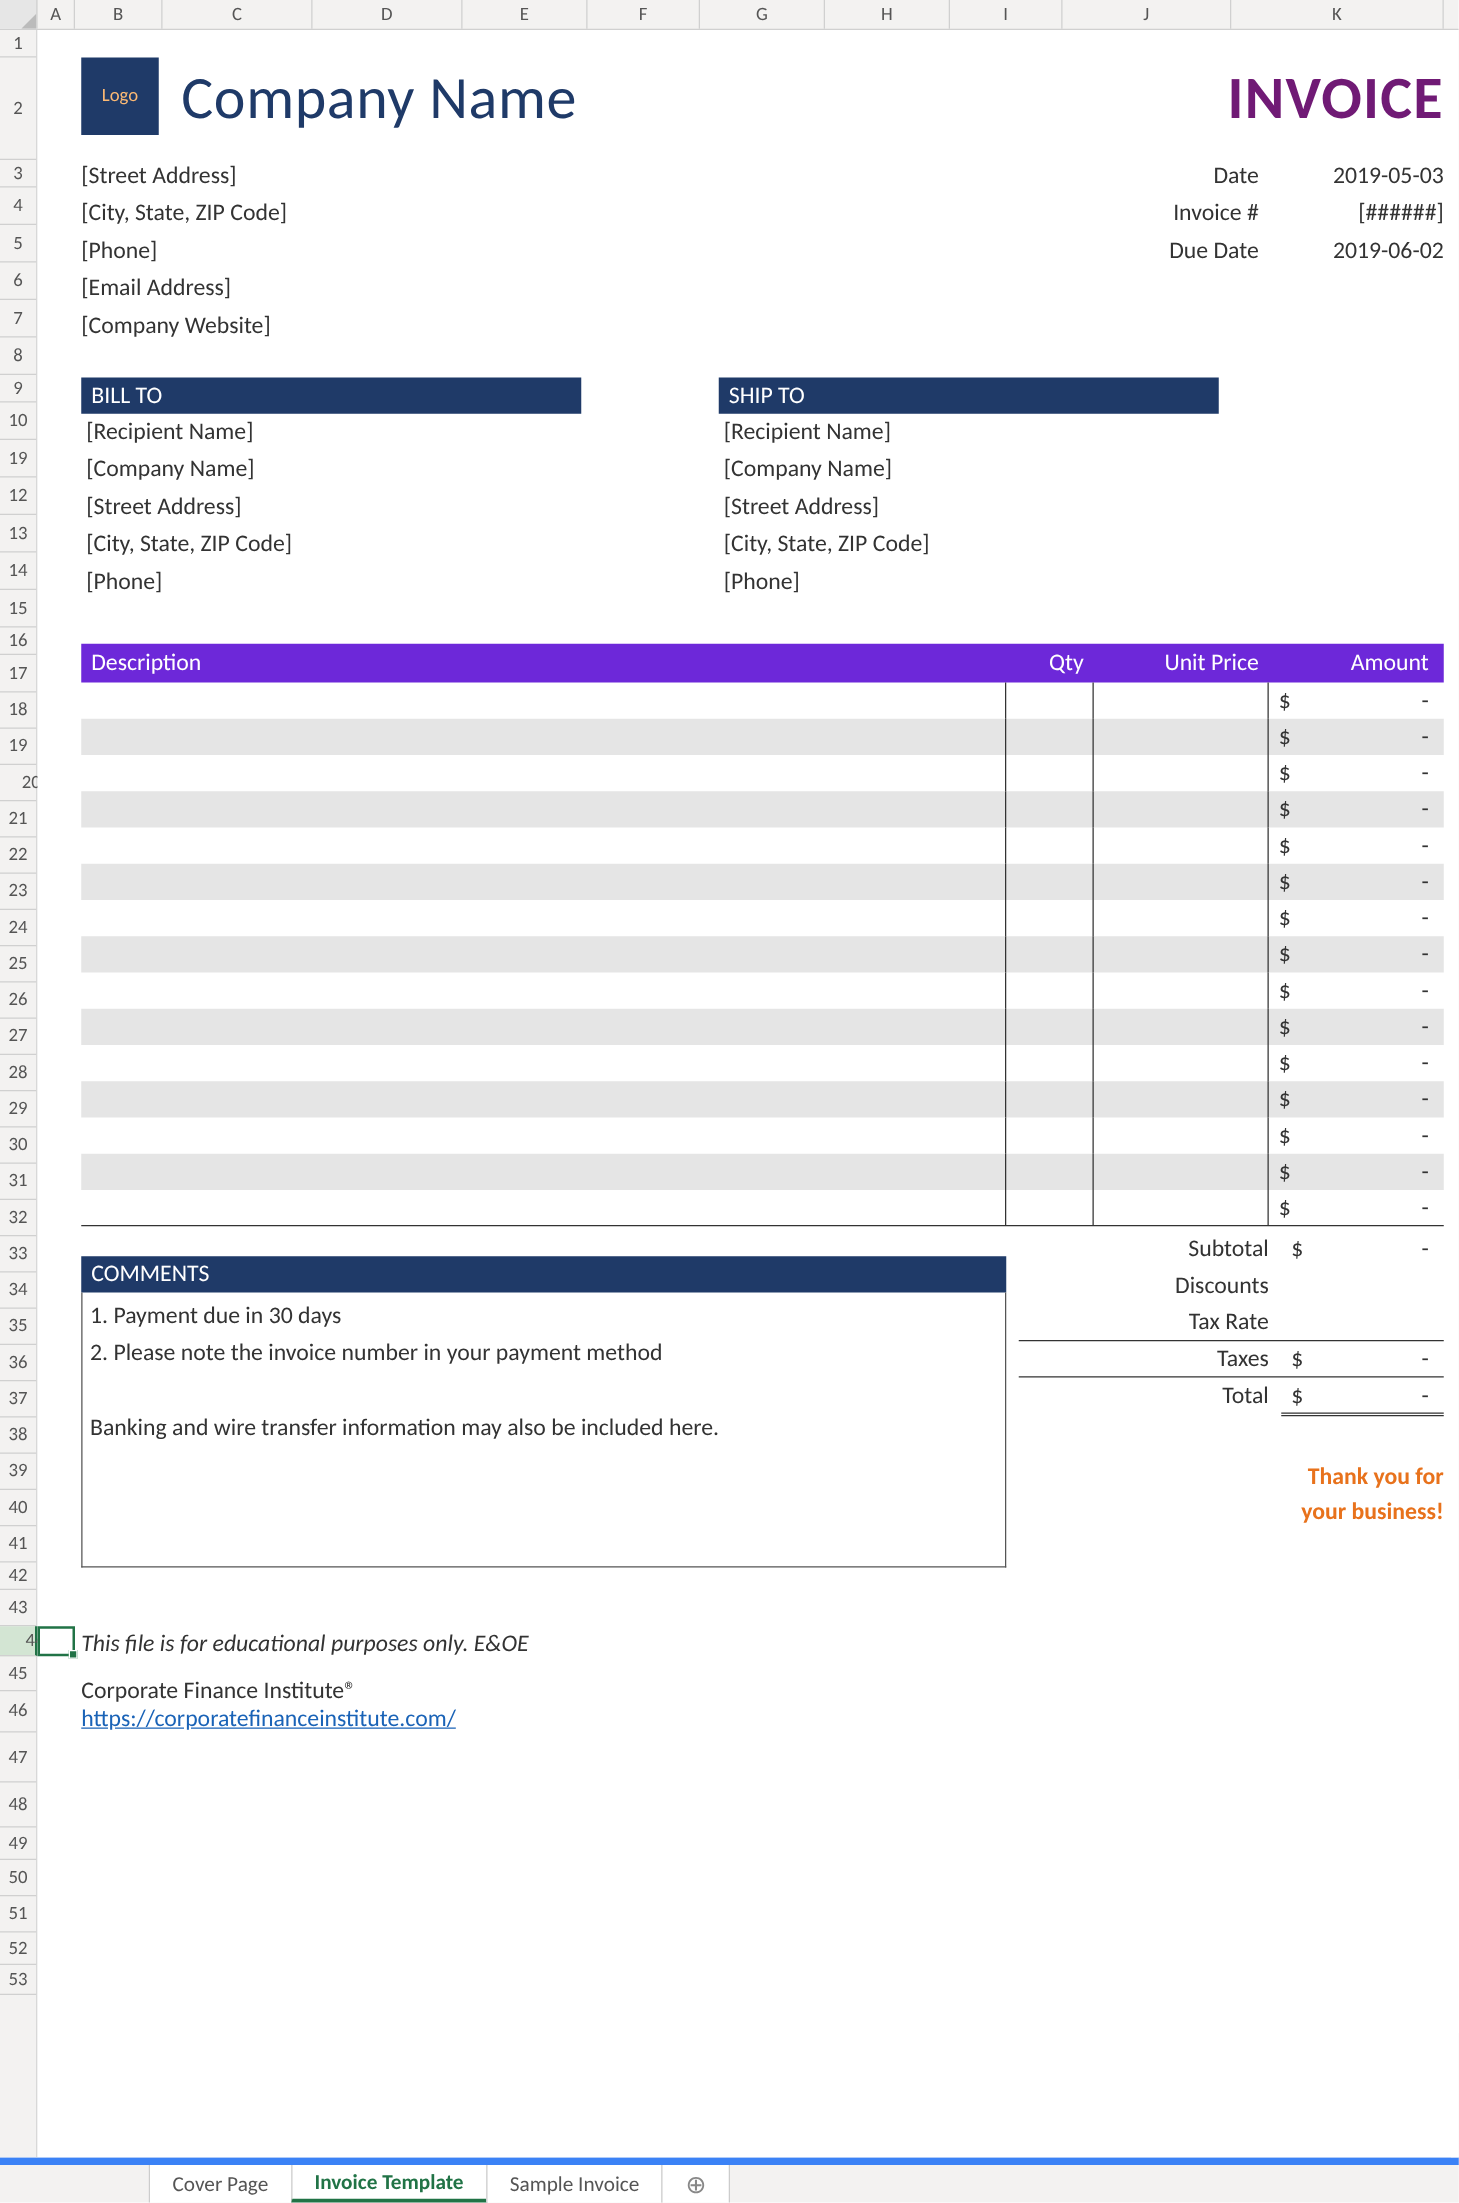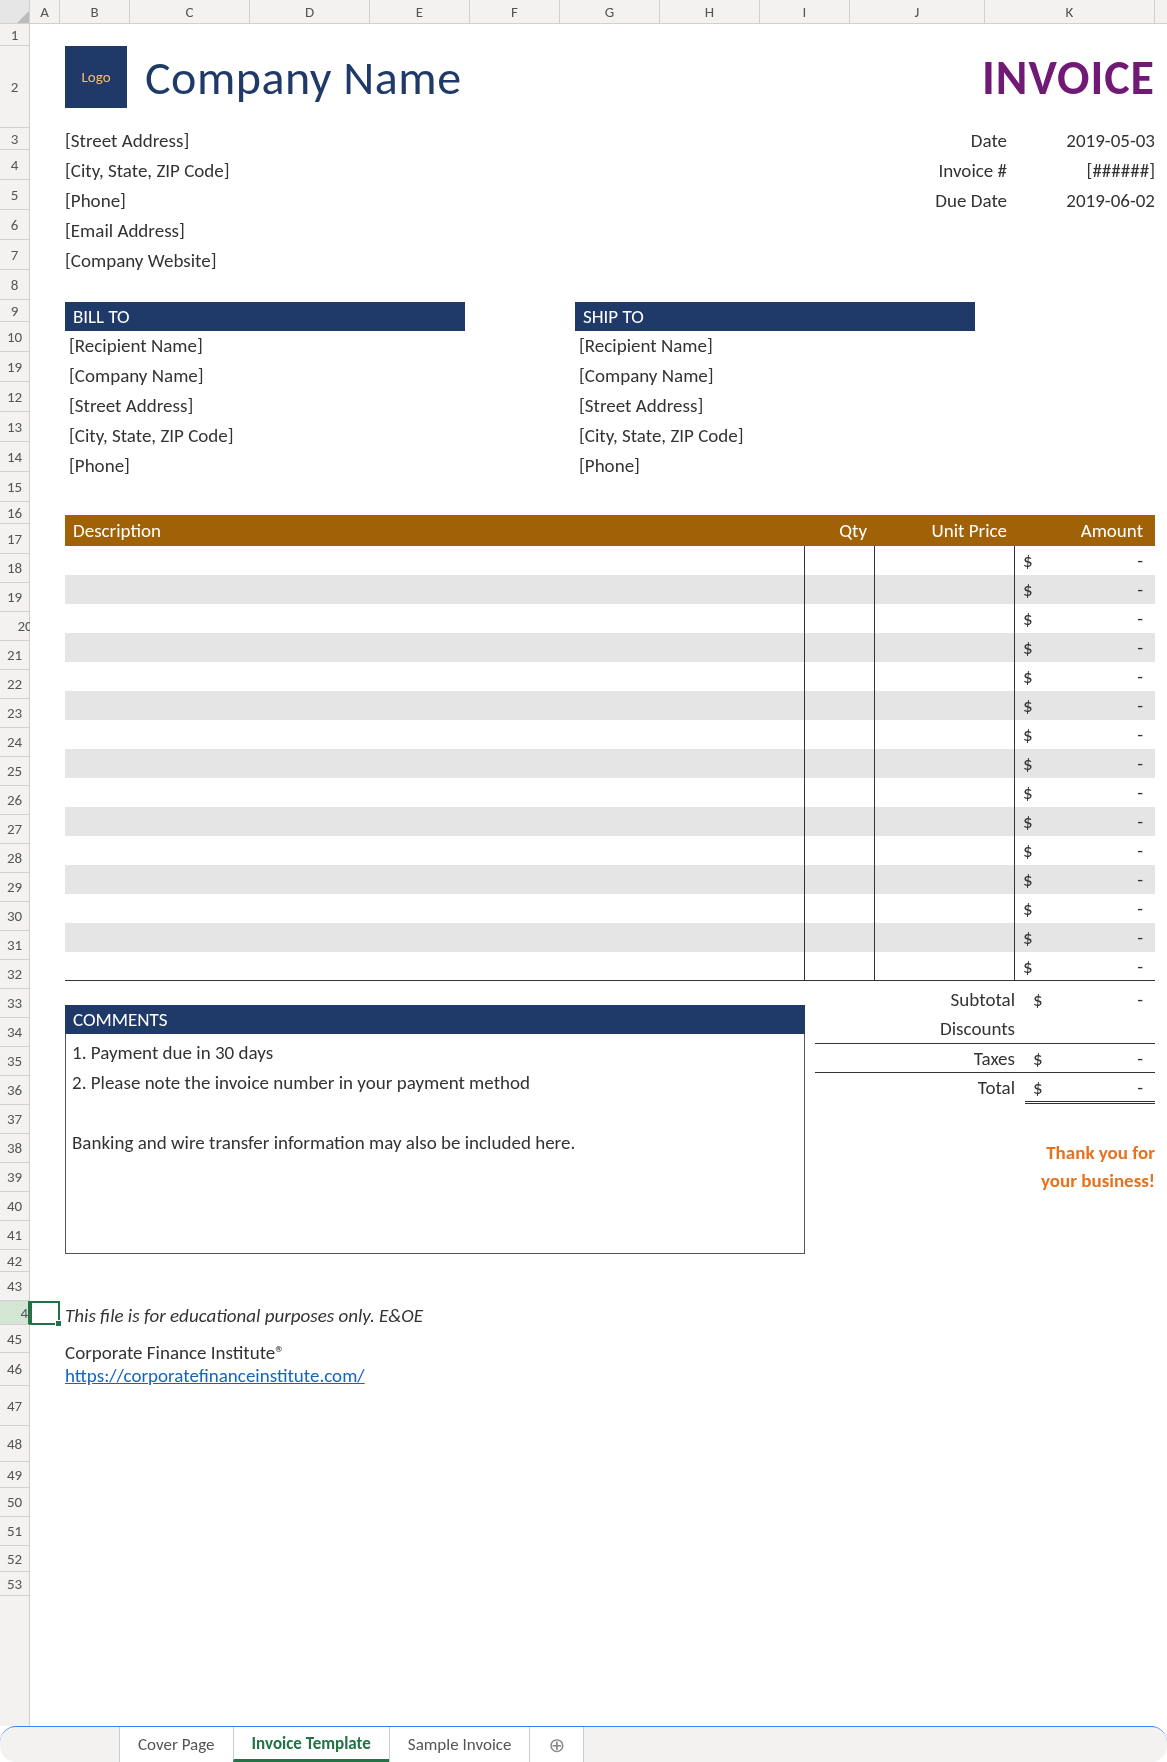--- a/index.html
+++ b/index.html
@@ -109,21 +109,21 @@
   .two-col { display:flex; margin-top: 26px; gap: 0;}
   .two-col .col { width: 400px; }
   .two-col .col + .col { margin-left: 110px; }
   .sect-head {
     background:#1f3a68; color:#fff; padding:3px 8px; font-size:19px;
   }
   .sect-body div{ line-height:30px; padding-left:4px;}
   
   .items { margin-top: 34px; width: 1090px; }
   .items-head {
-    background:#a16207; color:#fff;
+    background:#6d28d9; color:#fff;
     display:flex; font-size:19px;
   }
   .items-head .c-desc{ flex: 0 0 740px; padding:4px 8px;}
   .items-head .c-qty { flex:0 0 70px; text-align:right; padding:4px 8px;}
   .items-head .c-up  { flex:0 0 140px; text-align:right; padding:4px 8px 4px 0;}
   .items-head .c-amt { flex:0 0 140px; text-align:right; padding:4px 12px 4px 0;}
   .items-body .row {
     display:flex; height:29px; align-items:center;
   }
   .items-body .row.alt{ background:#e5e5e5;}
@@ -168,25 +168,24 @@
     position:absolute;
     border:2px solid #217346;
     pointer-events:none;
   }
   .sel-cell .handle{
     position:absolute;right:-4px;bottom:-4px;
     width:7px;height:7px;background:#217346;border:1px solid #fff;
   }
   
   .tabs-bar{
-    height:36px; border-top:1px solid #3b82f6;
+    height:36px; border-top:6px solid #3b82f6;
     display:flex;align-items:stretch;
     font-size:17px;
     background:#f3f2f1;
-    border-radius:16px;
   }
   .tabs-bar .spacer{width:120px;}
   .tab{
     padding:0 18px;display:flex;align-items:center;
     border-right:1px solid #ccc;border-left:1px solid #ccc;
     background:#fff;color:#555;cursor:pointer;
     margin-left:-1px;
   }
   .tab.active{
     color:#217346;font-weight:700;
@@ -499,20 +498,24 @@
                 <div class="tlabel">Subtotal</div>
                 <div class="tamt">
                   <span class="cur">$</span>
                   <span>-</span>
                 </div>
               </div>
             <div class="trow">
                 <div class="tlabel">Discounts</div>
                 <div class="tamt"></div>
               </div>
+            <div class="trow">
+                <div class="tlabel">Tax Rate</div>
+                <div class="tamt"></div>
+              </div>
             <div class="trow line-above">
                 <div class="tlabel">Taxes</div>
                 <div class="tamt">
                   <span class="cur">$</span>
                   <span>-</span>
                 </div>
               </div>
             <div class="trow total">
                 <div class="tlabel">Total</div>
                 <div class="tamt">

